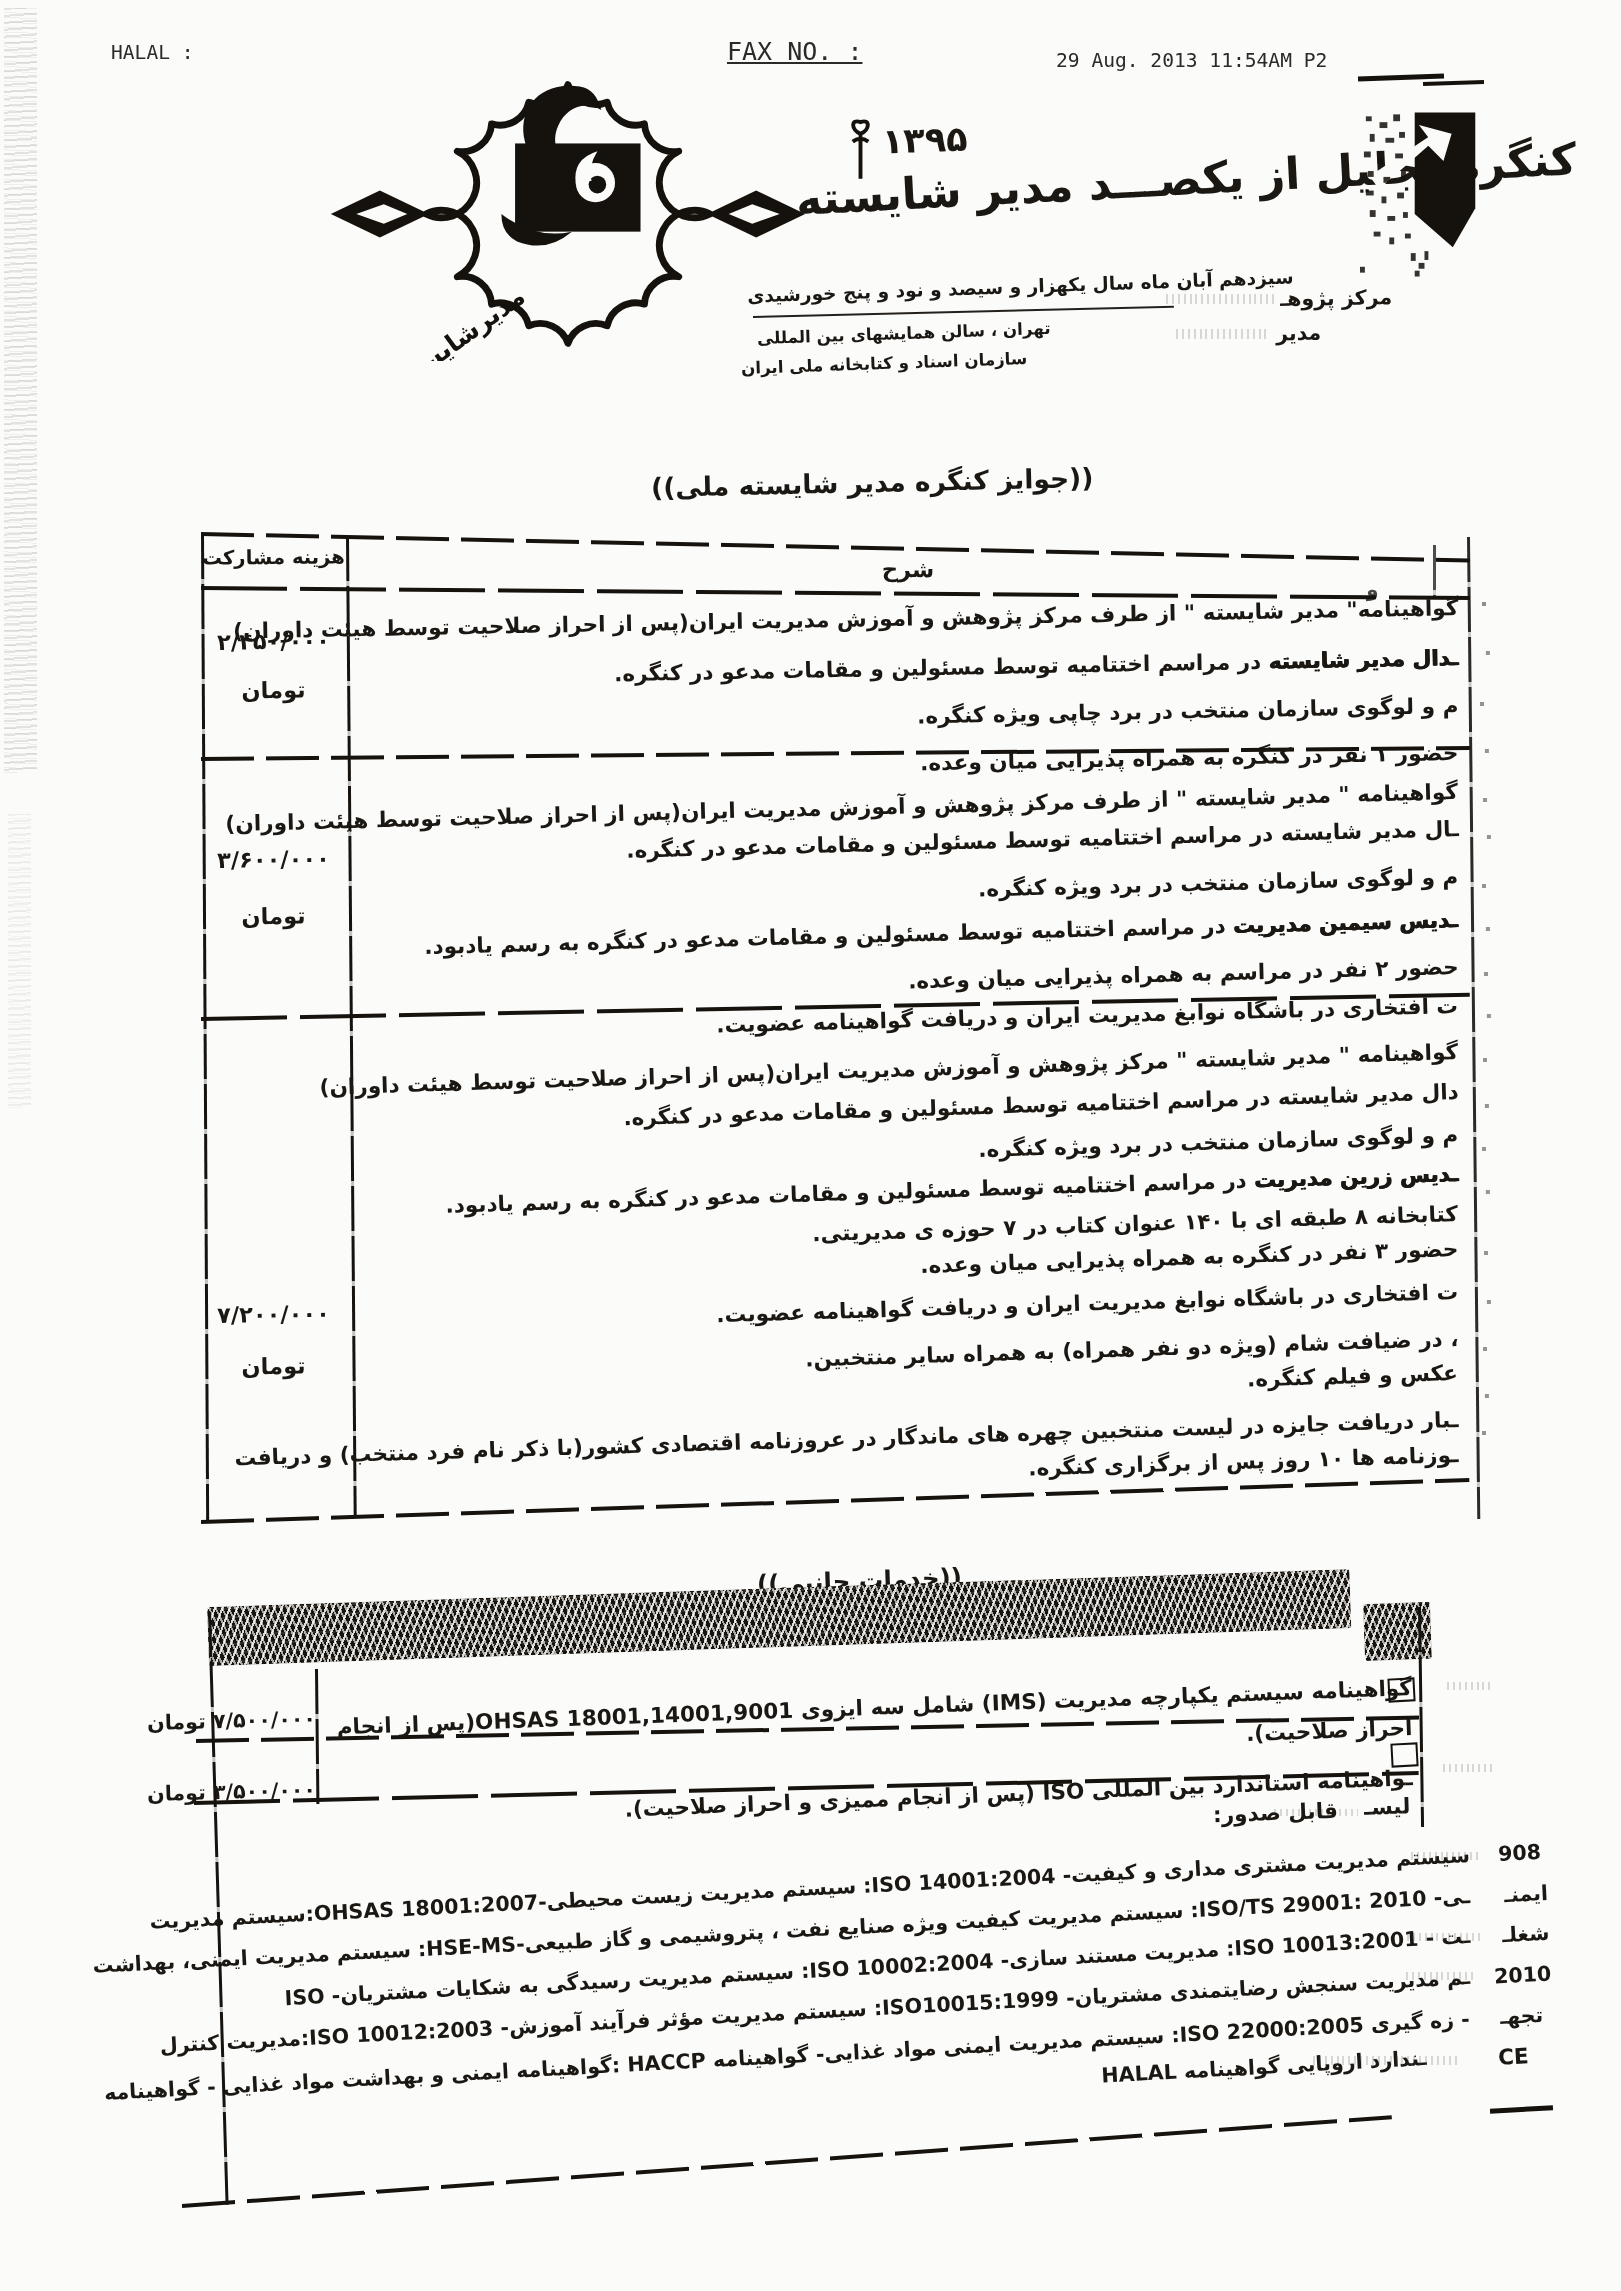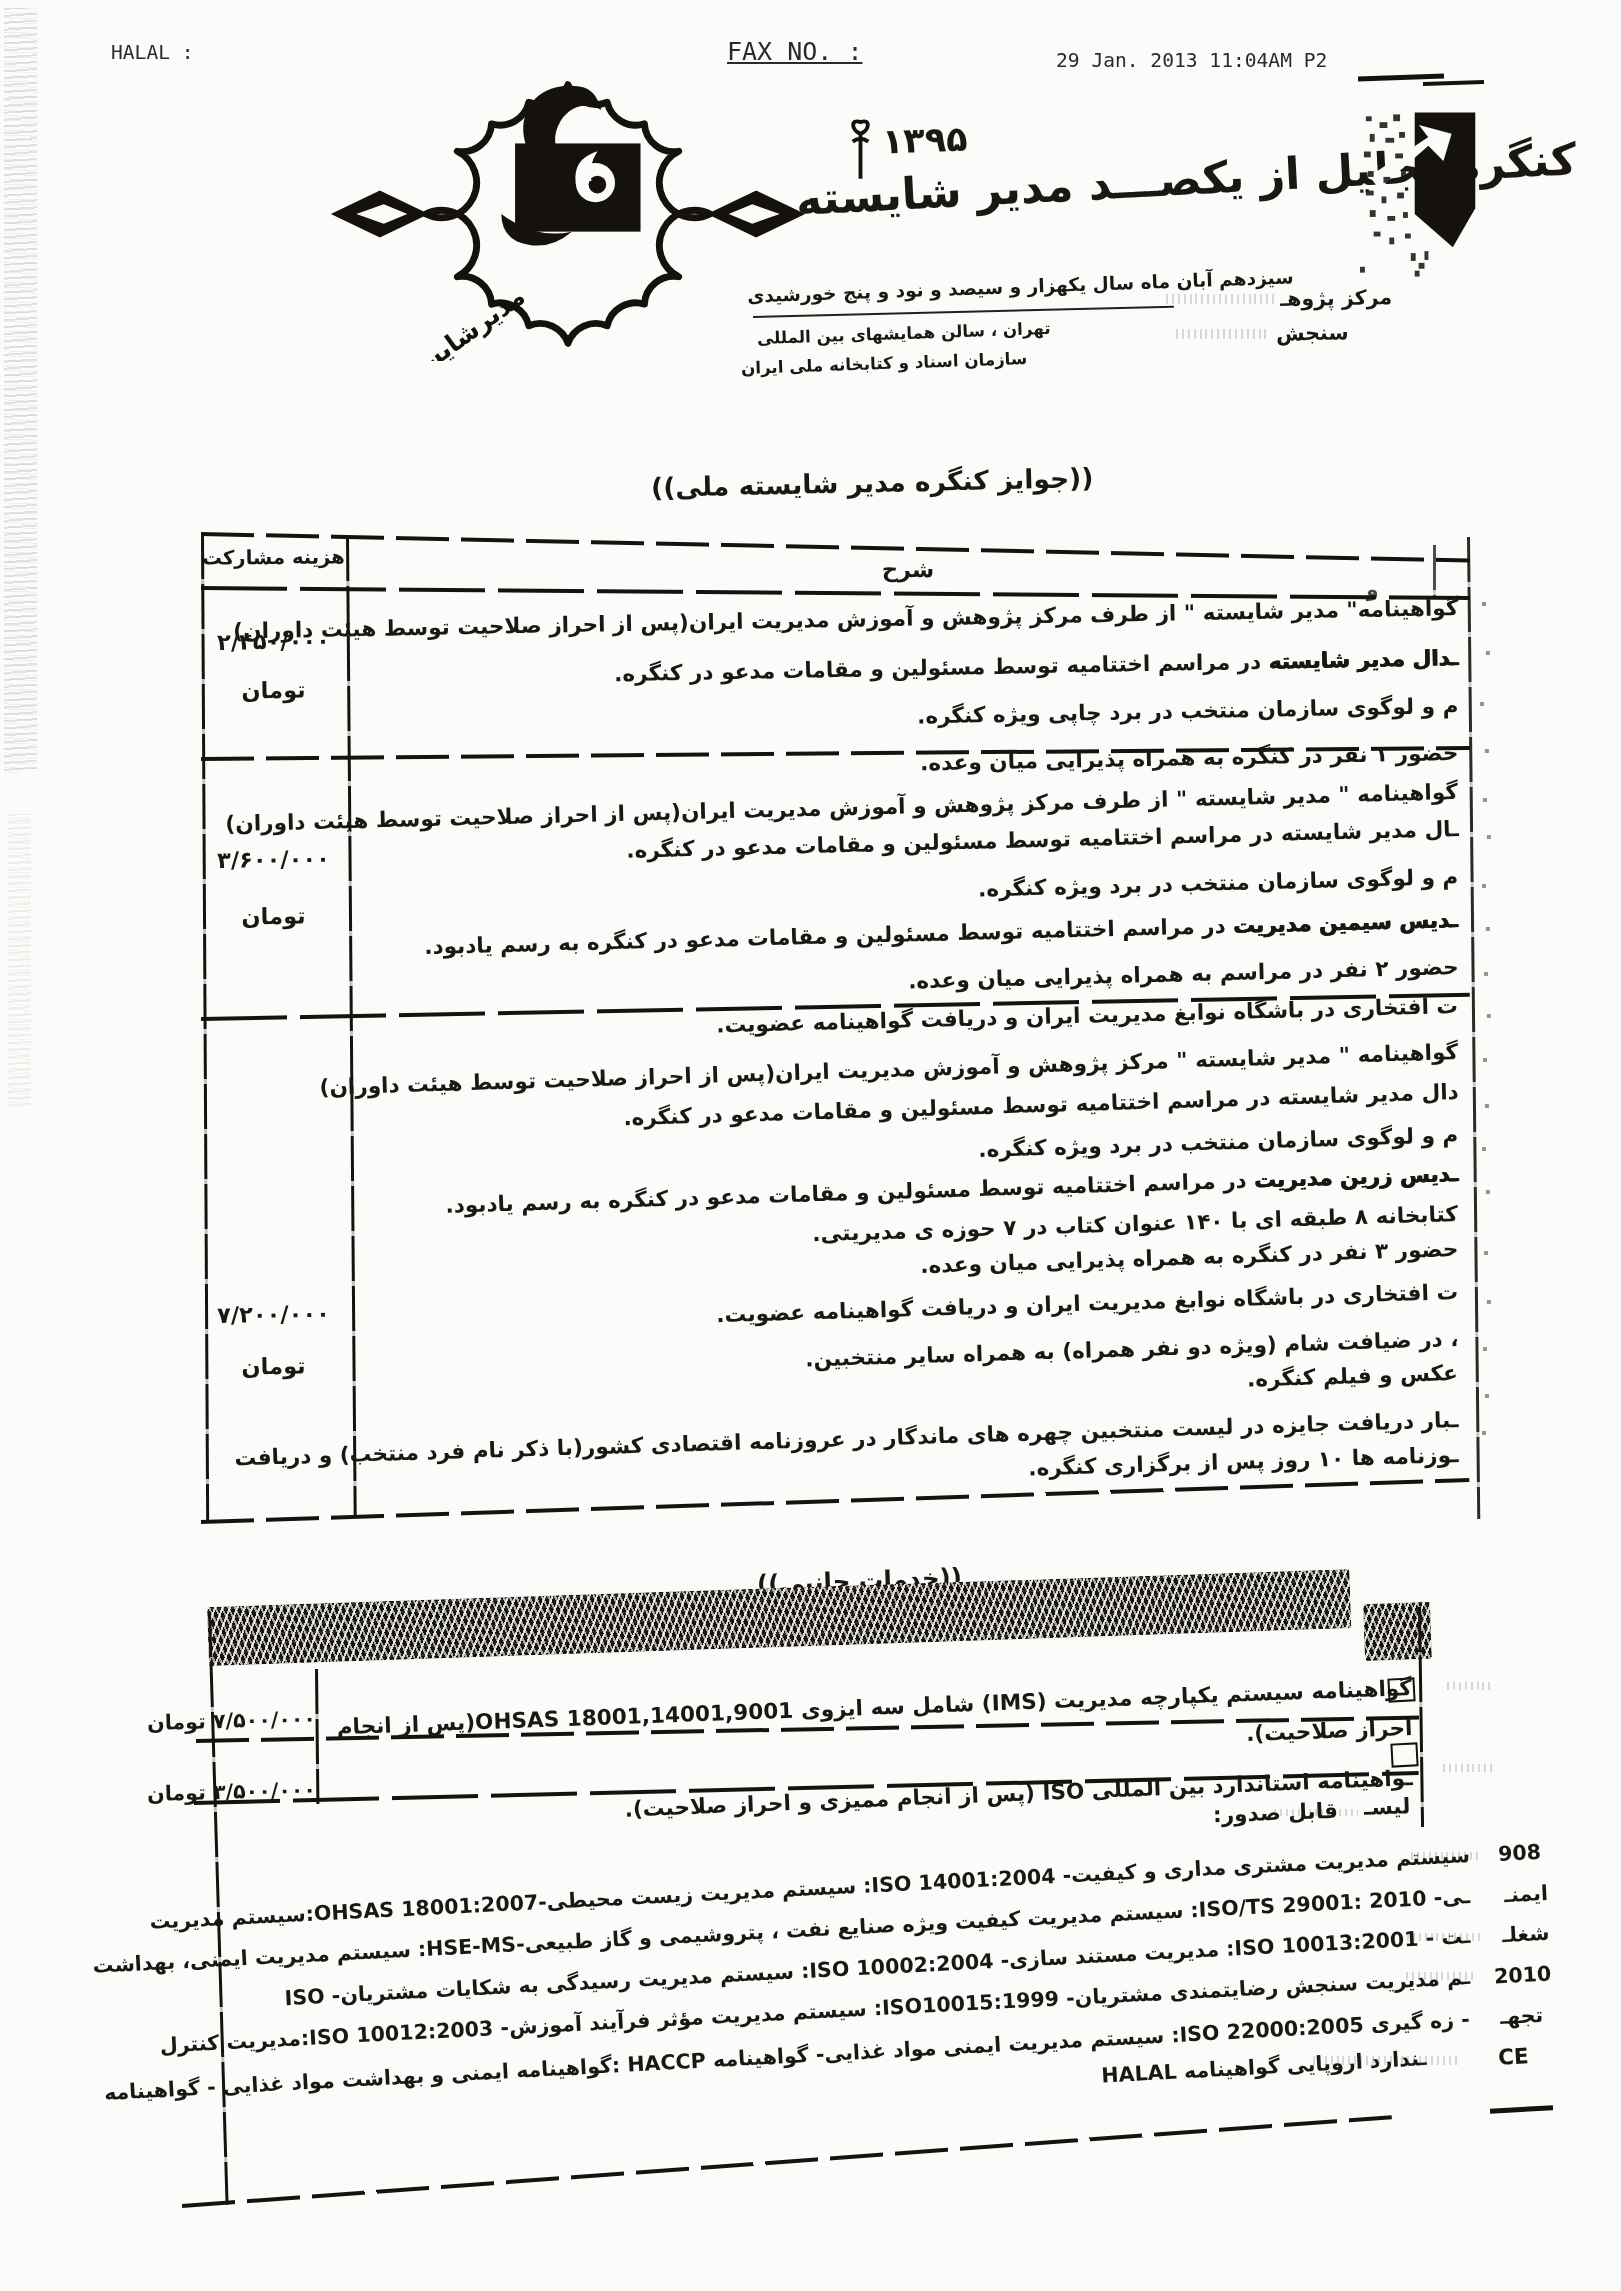--- a/index.html
+++ b/index.html
@@ -36,21 +36,21 @@
   .speck{position:absolute;width:3.9px;height:3.9px;background:#3a362f;opacity:.55;}
   svg text{font-family:"DejaVu Sans",sans-serif;}
 </style>
 </head>
 <body>
 
 <div class="page">
 
   <div class="t mono" style="left:111px;top:41px;font-size:19.6px;">HALAL :</div>
   <div class="t mono" style="left:727px;top:37px;font-size:25px;text-decoration:underline;">FAX NO. :</div>
-  <div class="t mono" style="left:1056px;top:49px;font-size:19.6px;">29 Jan. 2013 11:04AM  P2</div>
+  <div class="t mono" style="left:1056px;top:49px;font-size:19.6px;">29 Aug. 2013 11:54AM  P2</div>
   <div style="position:absolute;left:1358px;top:75px;width:86px;height:4.9px;background:#15120e;transform:rotate(-2deg);"></div>
   <div style="position:absolute;left:1423px;top:81px;width:61px;height:3.9px;background:#15120e;transform:rotate(-2deg);"></div>
 
   <div class="noise-left" style="left:3.9px;top:7.8px;width:33px;height:765px;"></div>
   <div class="noise-left" style="left:7.8px;top:814px;width:23.5px;height:294px;opacity:.3;"></div>
 
   <svg style="position:absolute;left:323px;top:67px;" width="490" height="294" viewBox="0 0 500 300">
     <g fill="none" stroke="#15120e" stroke-width="7" stroke-linejoin="round">
       <path d="M250,18
                a30,30 0 0 0 40,18 a30,30 0 0 0 38,22 a30,30 0 0 0 35,28 a30,30 0 0 0 32,64
@@ -106,21 +106,21 @@
         <rect x="46" y="128" width="6" height="5"></rect>
       <rect x="52" y="148" width="5" height="8"></rect>
         <rect x="60" y="158" width="6" height="6"></rect>
         <rect x="66" y="146" width="4" height="9"></rect>
       <rect x="56" y="166" width="5" height="6"></rect>
         <rect x="70, " y="162" width="5" height="6"></rect>
     </g>
   </svg>
   <div class="t rtl" style="left:1280px;top:286px;font-size:20.6px;transform:rotate(-1deg);">مرکز پژوهـ</div>
   <div class="smudge" style="left:1166px;top:294px;width:108px;height:9.8px;"></div>
-  <div class="t rtl" style="left:1276px;top:321px;font-size:20.6px;transform:rotate(-1deg);">سنجش</div>
+  <div class="t rtl" style="left:1276px;top:321px;font-size:20.6px;transform:rotate(-1deg);">مدیر</div>
   <div class="smudge" style="left:1176px;top:329px;width:93px;height:9.8px;"></div>
 
   <div class="t rtl" style="left:651px;top:467px;font-size:26.5px;transform:rotate(-1.3deg);">((جوایز کنگره مدیر شایسته ملی))</div>
   <div class="t rtl" style="left:1366px;top:578px;font-size:19.6px;opacity:.8;transform:rotate(-4deg);">و</div>
   <div class="vline" style="left:1433px;top:545px;height:51px;opacity:.75;"></div>
 
   <div style="position:absolute;left:201px;top:534px;width:1269px;height:992px;">
 
     <div class="hline" style="left:0;top:-2px;width:1269px;transform:rotate(1.2deg);"></div>
     <div class="hline hl2" style="left:0;top:52px;width:1269px;transform:rotate(0.45deg);"></div>

